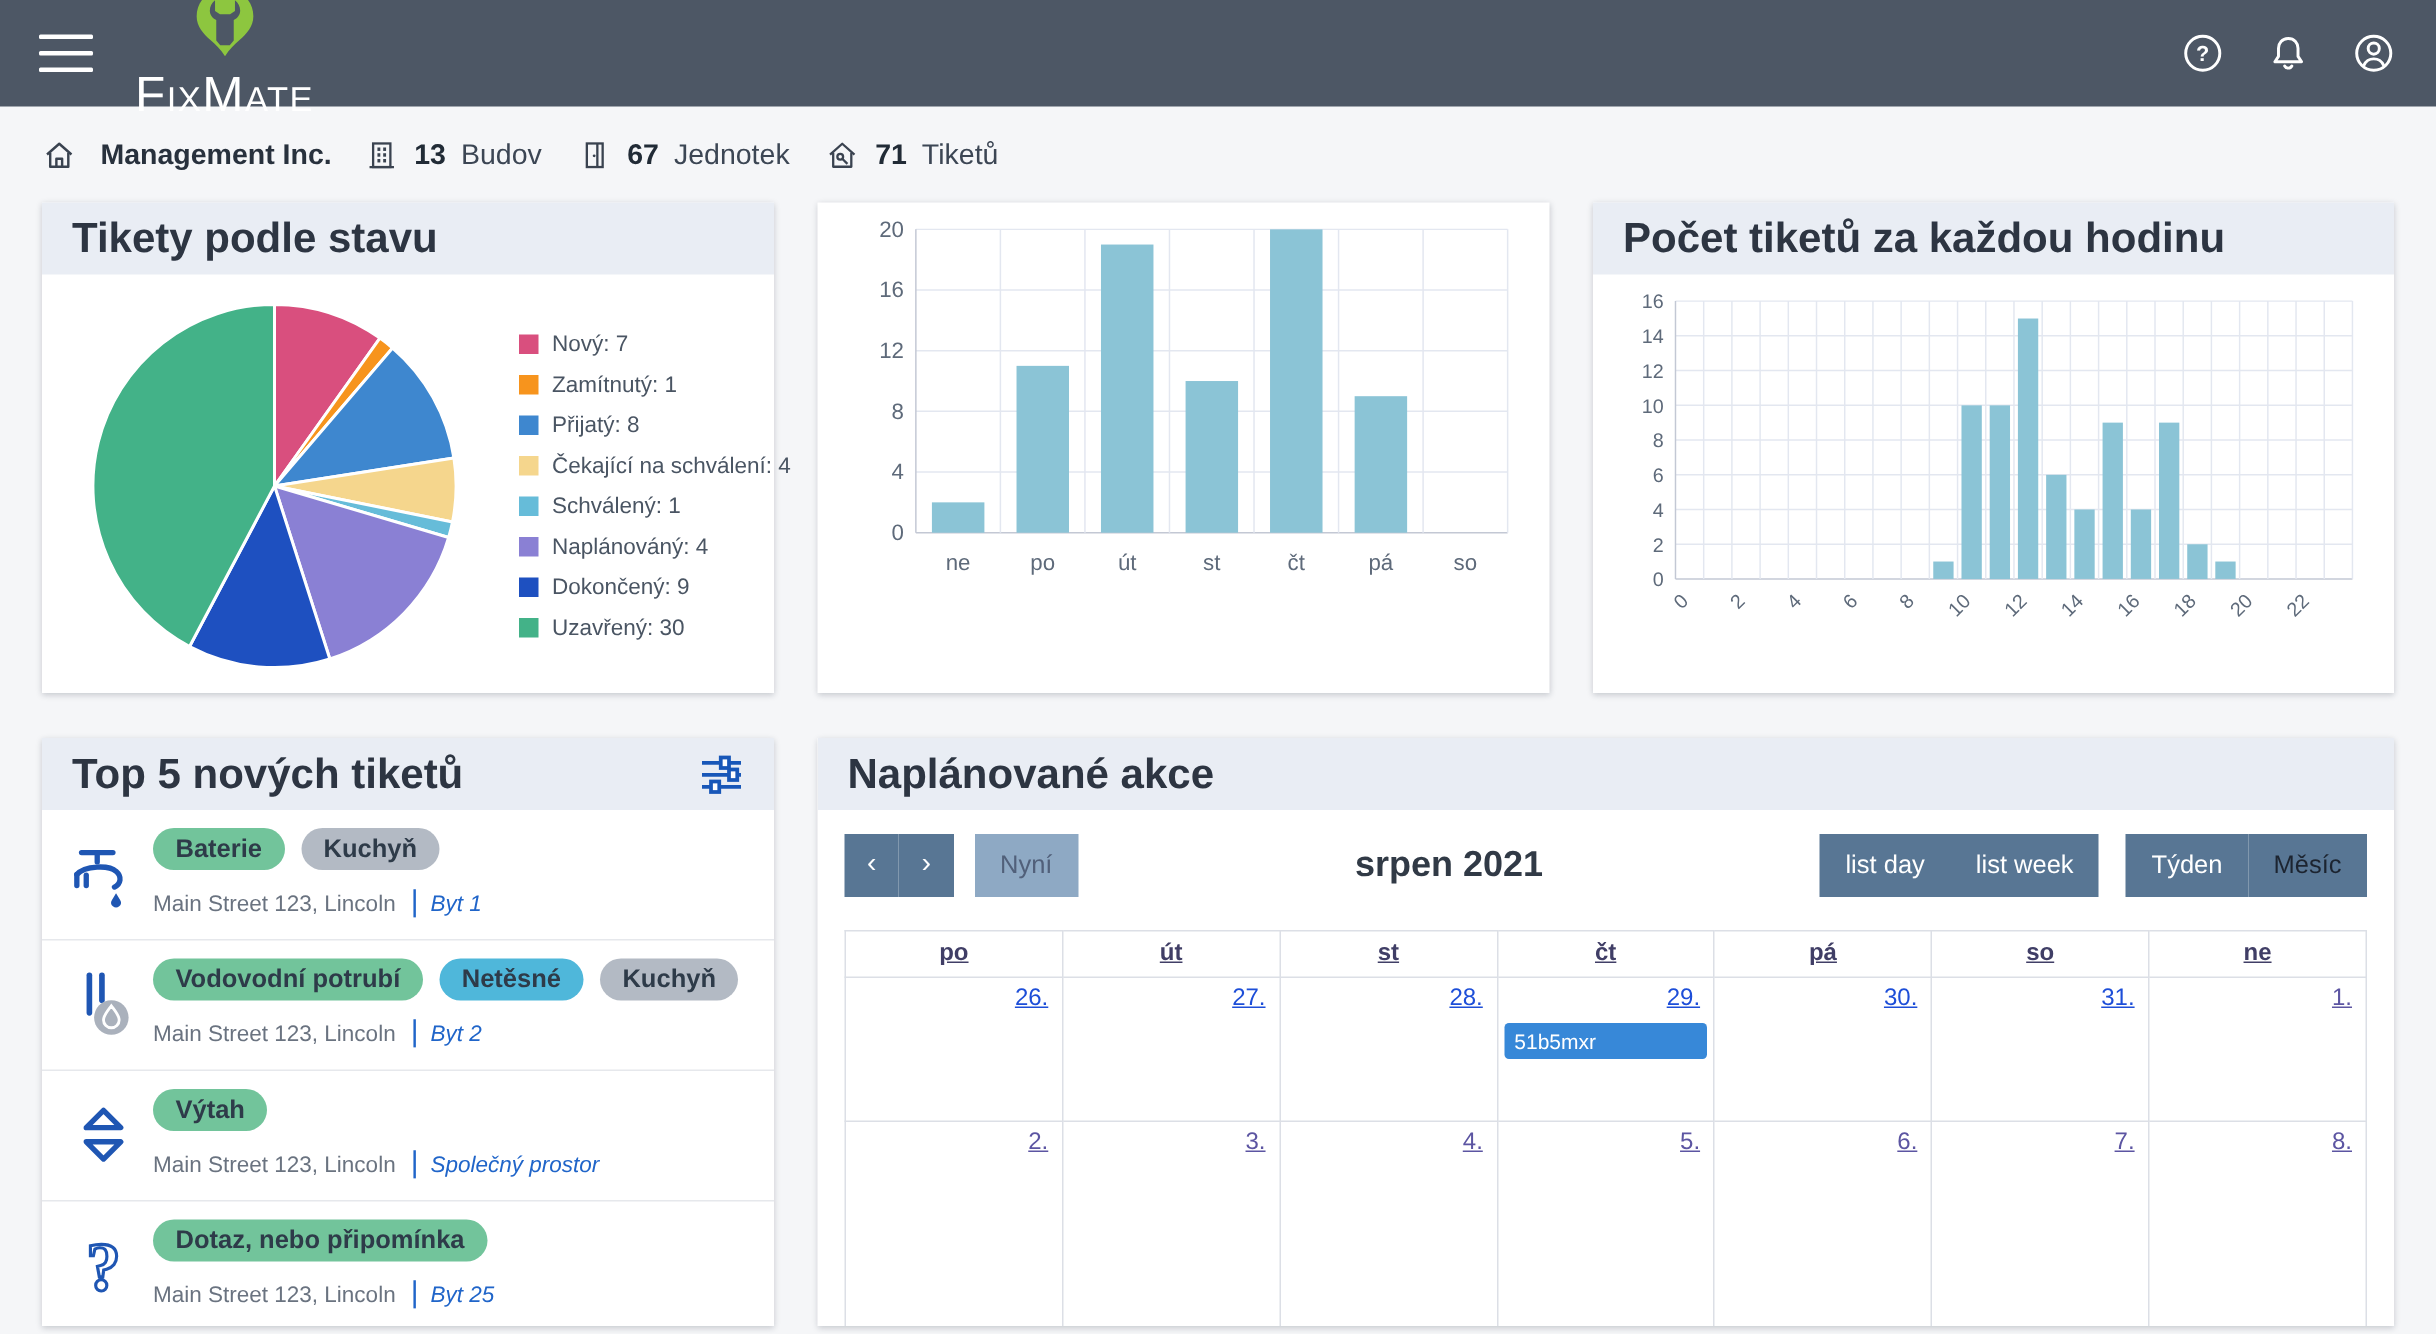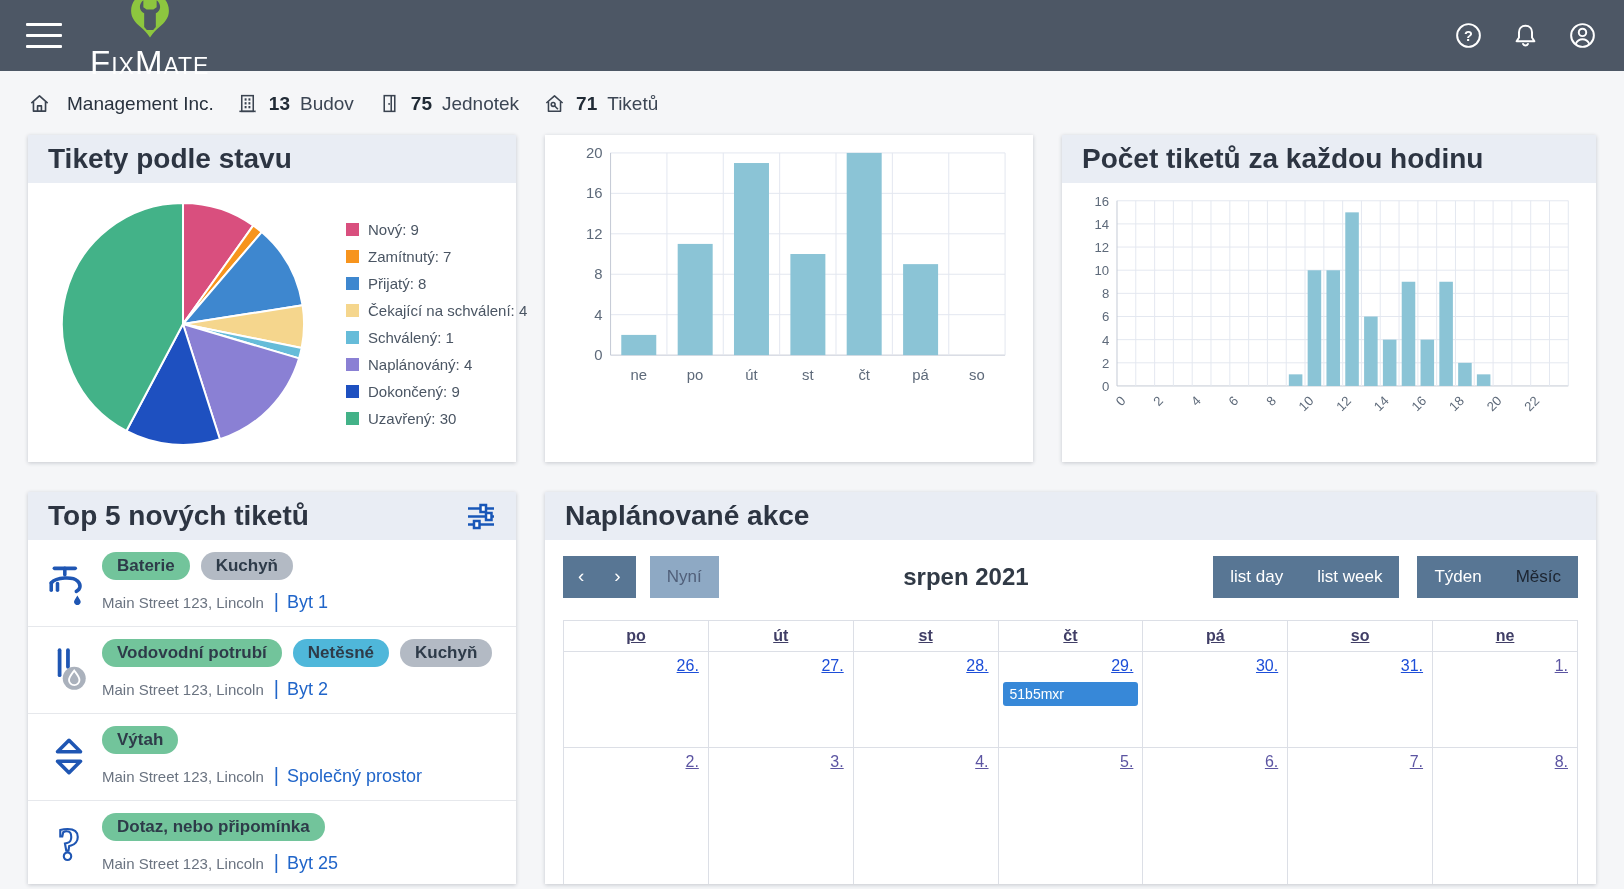--- a/index.html
+++ b/index.html
@@ -16,21 +16,21 @@
     display:flex; flex-direction:column; justify-content:space-between; cursor:pointer; }
   .hamburger span { display:block; height:3px; background:#fff; border-radius:1px; }
   .brand { display:flex; align-items:center; gap:7px; cursor:pointer;flex-direction:column; }
   .brand-text { color:#fff; font-size:33px; font-variant:small-caps; letter-spacing:1px; line-height:1; }
   .nav-right { margin-left:auto; display:flex; align-items:center; gap:26px; }
   .nav-icon-btn { background:none; border:none; padding:0; cursor:pointer; line-height:0; }
 
   
   .breadcrumb { display:flex; align-items:center; padding:21px 28px 20px; font-size:19px; }
   .breadcrumb .home { margin-right:16px; line-height:0; cursor:pointer; background:none; border:none; padding:0;}
-  .company { font-weight:normal; color:#28313d; margin-right:22px; }
+  .company { font-weight:bold; color:#28313d; margin-right:22px; }
   .stat { display:flex; align-items:center; gap:10px; margin-right:24px; }
   .stat .icn { line-height:0; }
   .stat b { color:#212b36; }
   .stat .lbl { color:#3c4654; }
 
   
   main { padding:0 28px; }
   .row { display:flex; gap:29px; }
   .card { background:#fff; box-shadow:0 1px 4px rgba(30,40,60,.22); }
   .w488 { width:488px; flex:none; }
@@ -57,21 +57,21 @@
   .top5-item:first-child { border-top:none; }
   .t5-icon { width:66px; flex:none; display:flex; justify-content:center; }
   .t5-tags { display:flex; gap:11px; margin-bottom:10px; }
   .tag { padding:4px 15px; border-radius:15px; font-weight:bold; font-size:17px; color:#2e3b49; white-space:nowrap; }
   .tag.green { background:#72c49b; }
   .tag.gray  { background:#b3bac4;text-align:center; }
   .tag.blue  { background:#4fb7da; }
   .t5-line { display:flex; align-items:baseline; }
   .t5-addr { font-size:15px; color:#6a7380; }
   .t5-sep  { color:#2065c9; font-size:20px; font-weight:300; margin:0 8px 0 10px; }
-  .t5-unit { color:#2065c9; font-size:18px; cursor:pointer; }
+  .t5-unit { color:#2065c9; font-size:15px; cursor:pointer;font-style:italic; }
 
   
   .cal-toolbar { display:flex; align-items:center; padding:16px 18px 14px; }
   .btn { background:#587694; color:#fff; border:none; font-size:17px; padding:11px 17px;
          cursor:pointer; font-family:inherit; line-height:1.15; }
   .btn-group { display:flex; }
   .btn.navbtn { font-size:19px; padding:9px 15px 11px; }
   .btn.today { background:#8ea9c4; color:#51607a; margin-left:14px; }
   .cal-title { flex:1; text-align:center; font-size:24px; color:#313a46; margin:0; font-weight:bold; }
   .group-gap { margin-left:18px; }
@@ -167,21 +167,21 @@
   <span class="stat">
     <span class="icn">
       <svg width="23" height="23" viewBox="0 0 24 24">
         <g fill="none" stroke="#3a4350" stroke-width="1.6">
           <rect x="6.5" y="3.8" width="11" height="16.4"></rect>
           <path d="M13.8 3.8 V20.2"></path>
         </g>
         <circle cx="11.6" cy="12.4" r="1" fill="#3a4350"></circle>
       </svg>
     </span>
-    <b>75</b>
+    <b>67</b>
     <span class="lbl">Jednotek</span>
   </span>
 
   <span class="stat">
     <span class="icn">
       <svg width="23" height="23" viewBox="0 0 24 24">
         <g fill="none" stroke="#3a4350" stroke-width="1.6" stroke-linejoin="round">
           <path d="M3.5 11.5 L12 4 l8.5 7.5"></path>
           <path d="M5.7 10.3 V20 h12.6 v-9.7"></path>
           <circle cx="10.6" cy="13" r="2"></circle>
@@ -207,25 +207,25 @@
             <path d="M130,130 L209.34,37.32 A122,122 0 0 1 250.54,111.18 Z" fill="#3e87cf" stroke="#fff" stroke-width="2" stroke-linejoin="round"></path>
             <path d="M130,130 L250.54,111.18 A122,122 0 0 1 249.59,154.13 Z" fill="#f5d68d" stroke="#fff" stroke-width="2" stroke-linejoin="round"></path>
             <path d="M130,130 L249.59,154.13 A122,122 0 0 1 246.99,164.61 Z" fill="#66bcd9" stroke="#fff" stroke-width="2" stroke-linejoin="round"></path>
             <path d="M130,130 L246.99,164.61 A122,122 0 0 1 167.19,246.19 Z" fill="#8a80d4" stroke="#fff" stroke-width="2" stroke-linejoin="round"></path>
             <path d="M130,130 L167.19,246.19 A122,122 0 0 1 72.94,237.83 Z" fill="#1e50c0" stroke="#fff" stroke-width="2" stroke-linejoin="round"></path>
             <path d="M130,130 L72.94,237.83 A122,122 0 0 1 130.00,8.00 Z" fill="#43b288" stroke="#fff" stroke-width="2" stroke-linejoin="round"></path>
           </svg>
         <ul id="pie-legend">
             <li class="legend-li">
               <span class="legend-sw" style="background: rgb(217, 79, 126);"></span>
-              <span>Nový: 9</span>
+              <span>Nový: 7</span>
             </li>
             <li class="legend-li">
               <span class="legend-sw" style="background: rgb(247, 148, 29);"></span>
-              <span>Zamítnutý: 7</span>
+              <span>Zamítnutý: 1</span>
             </li>
             <li class="legend-li">
               <span class="legend-sw" style="background: rgb(62, 135, 207);"></span>
               <span>Přijatý: 8</span>
             </li>
             <li class="legend-li">
               <span class="legend-sw" style="background: rgb(245, 214, 141);"></span>
               <span>Čekající na schválení: 4</span>
             </li>
             <li class="legend-li">

